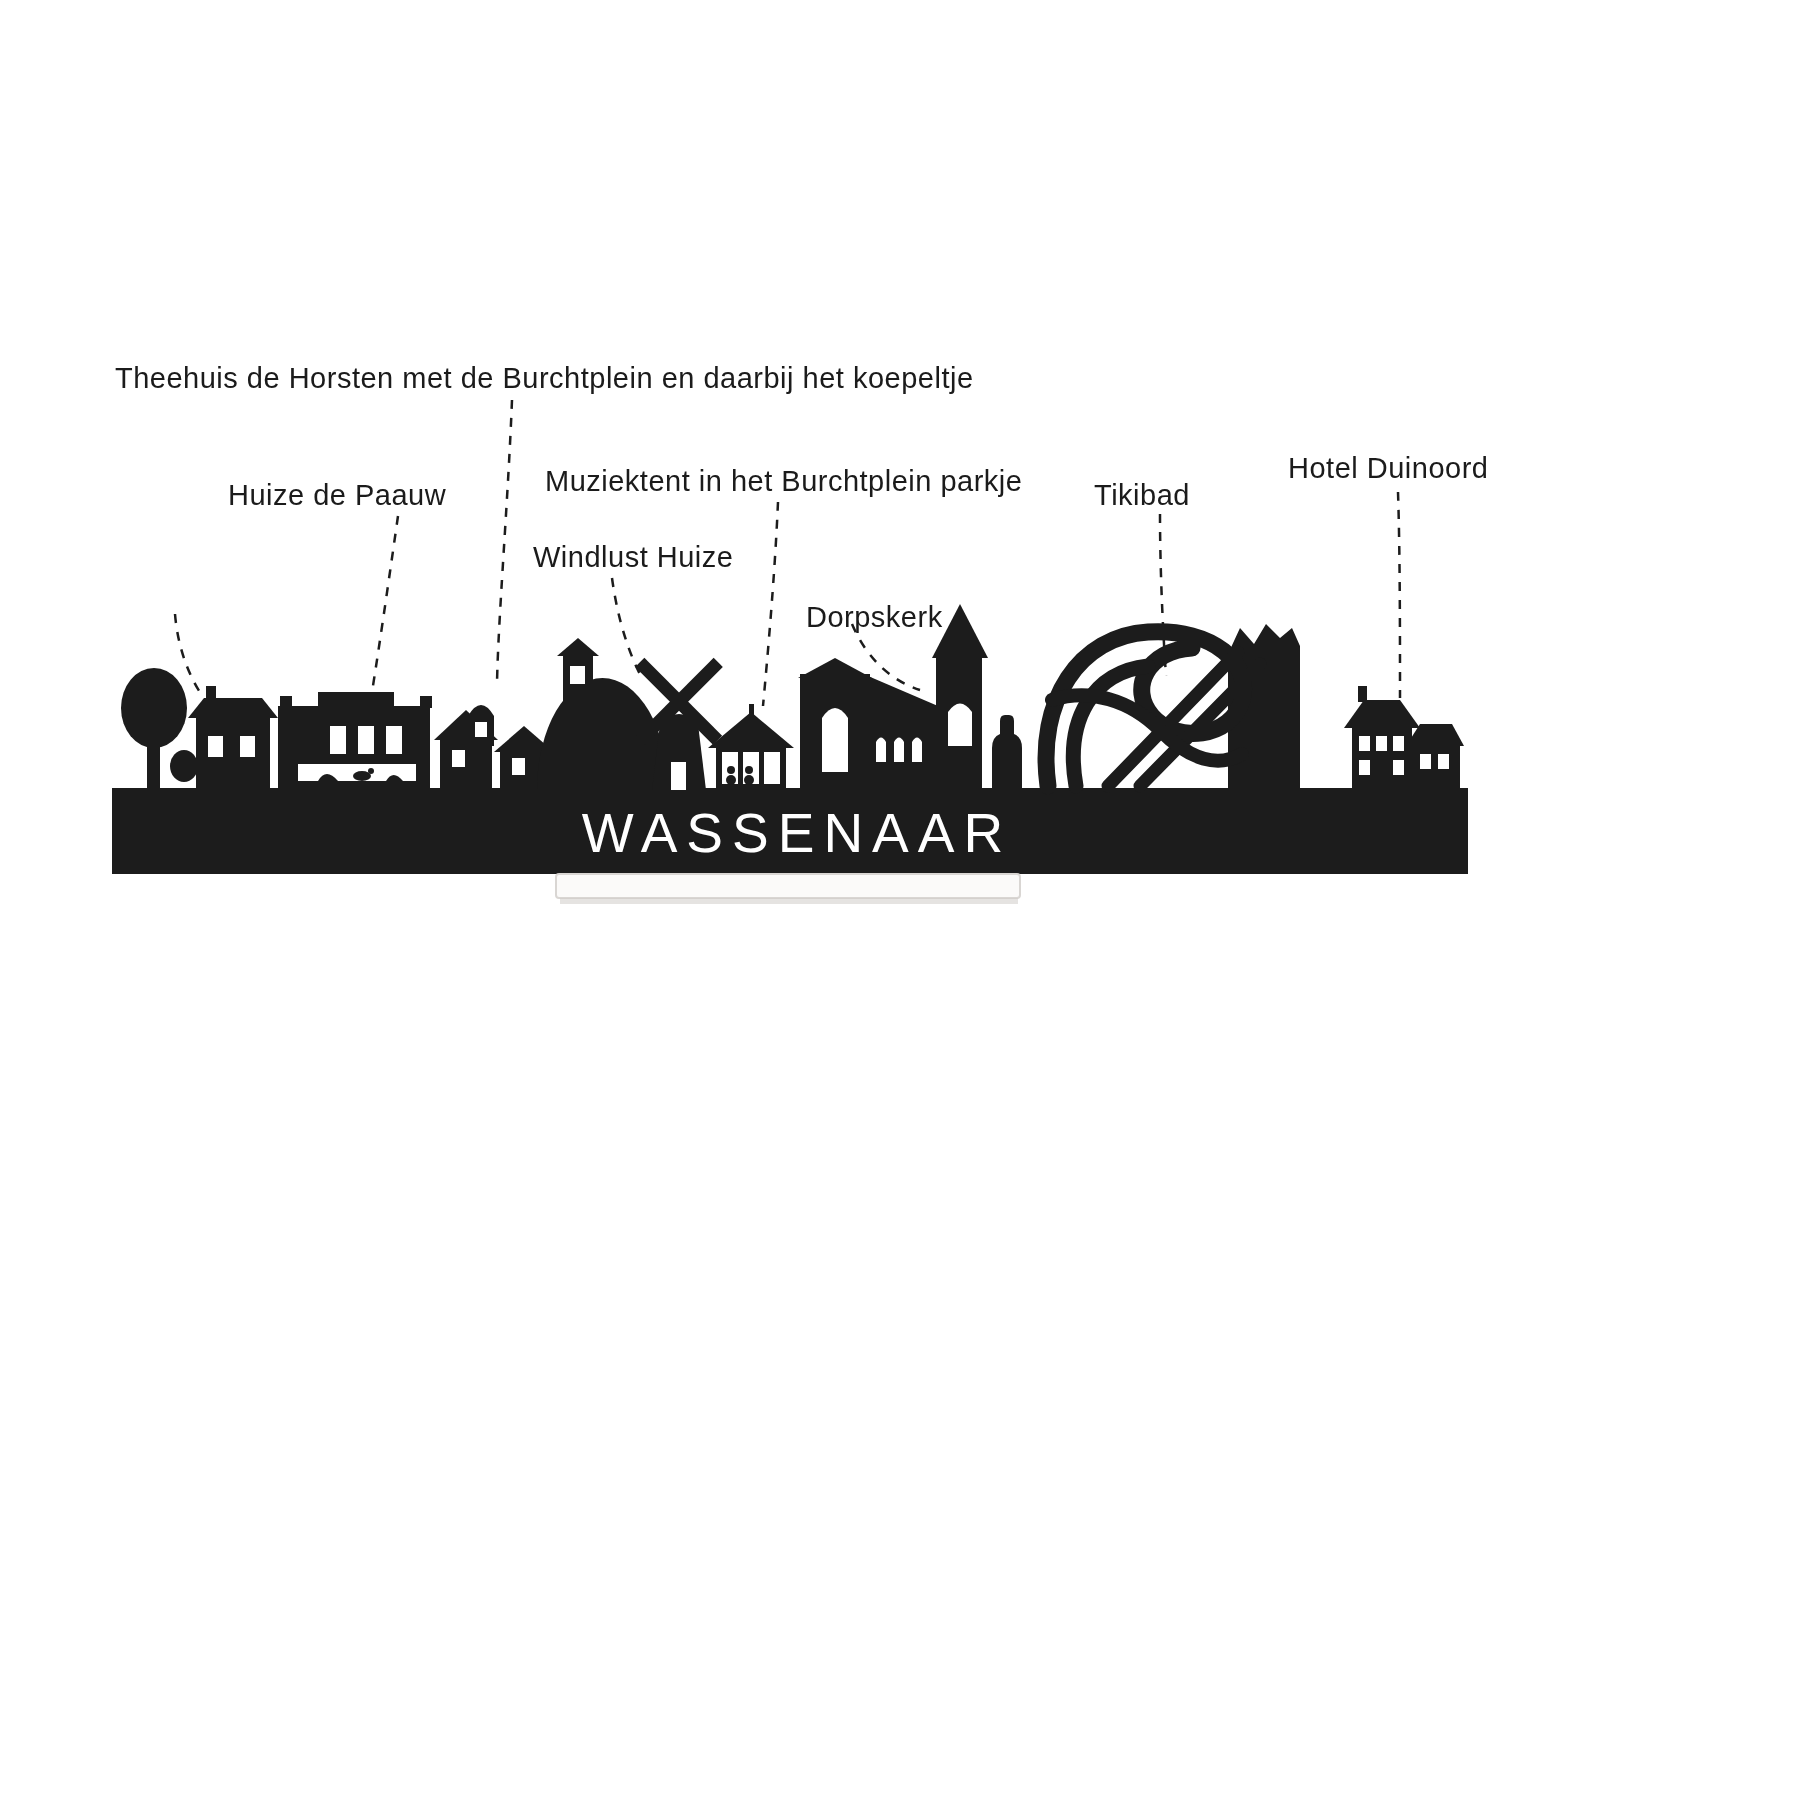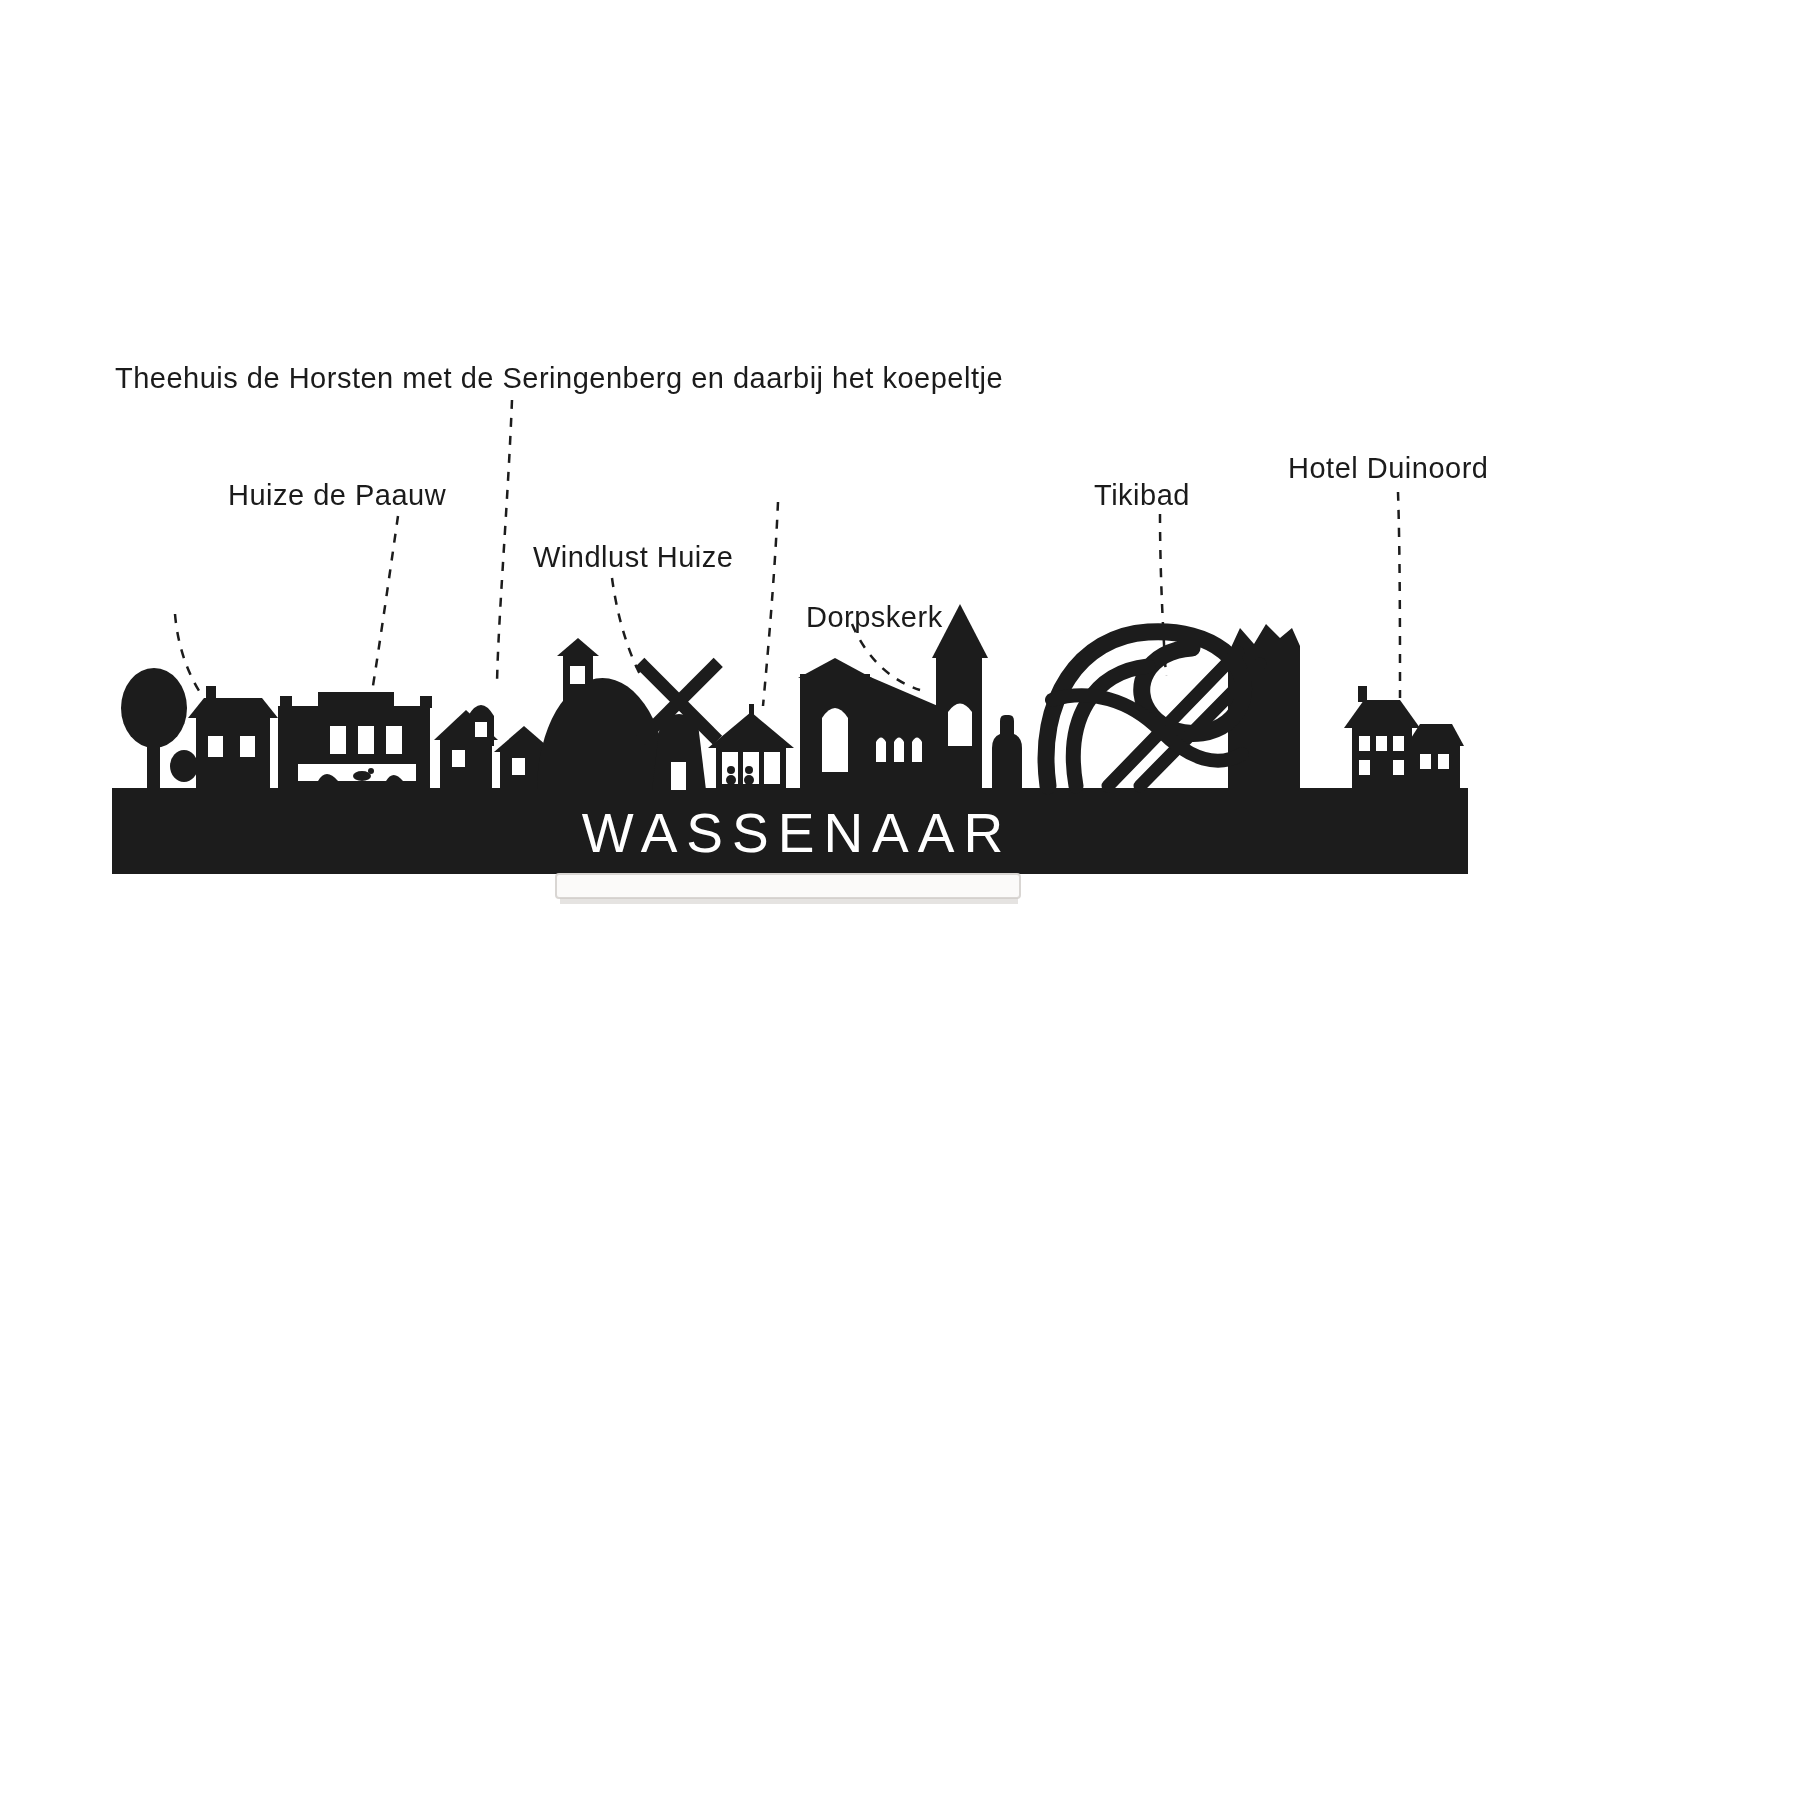--- a/index.html
+++ b/index.html
@@ -177,20 +177,21 @@
     </g>
 
     <text class="skyline-title" x="797" y="852" text-anchor="middle">WASSENAAR</text>
 
     <g>
       <rect x="556" y="874" width="464" height="24" rx="3" fill="#fbfaf9" stroke="#d9d6d3" stroke-width="2"></rect>
       <rect x="560" y="898" width="458" height="6" fill="#cfccc8" opacity="0.55"></rect>
     </g>
   </svg>
 
-  <div class="label" style="left:115px;top:362px;">Theehuis de Horsten met de Seringenberg en daarbij het koepeltje</div>
+  <div class="label" style="left:115px;top:362px;">Theehuis de Horsten met de Burchtplein en daarbij het koepeltje</div>
   <div class="label" style="left:228px;top:479px;text-align:center;">Huize de Paauw</div>
+  <div class="label" style="left:545px;top:465px;">Muziektent in het Burchtplein parkje</div>
   <div class="label" style="left:533px;top:541px;">Windlust Huize</div>
   <div class="label" style="left:806px;top:601px;">Dorpskerk</div>
   <div class="label" style="left:1094px;top:479px;">Tikibad</div>
   <div class="label" style="left:1288px;top:452px;">Hotel Duinoord</div>
 
 </div>
 
 </body></html>

